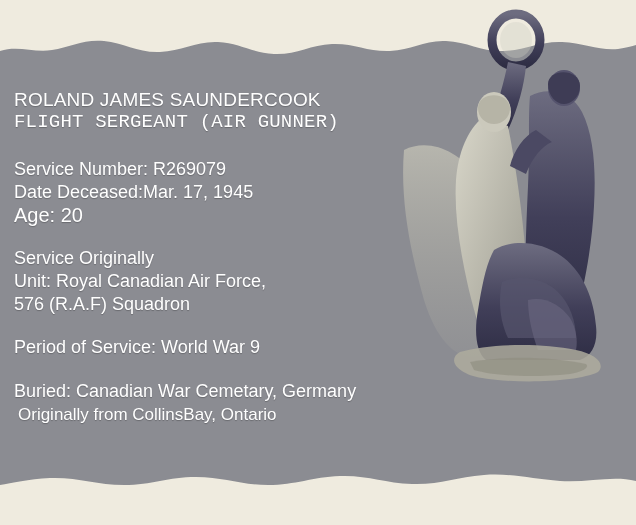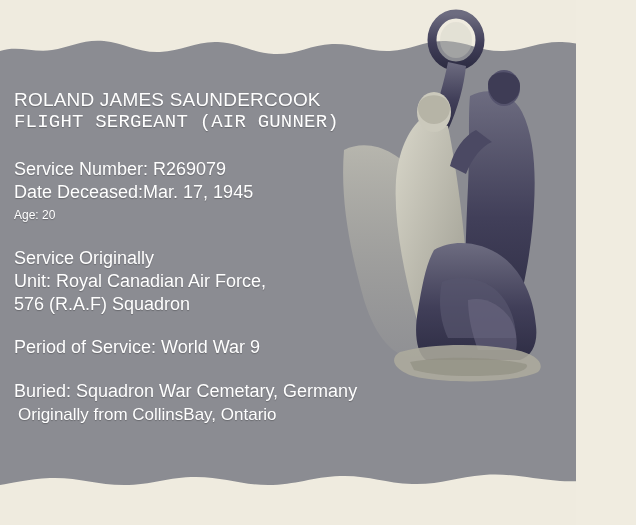--- a/index.html
+++ b/index.html
@@ -9,21 +9,21 @@
   body {
     width: 636px;
     height: 525px;
     background: #f0ece0;
     font-family: "Liberation Sans", sans-serif;
     overflow: hidden;
   }
 
   #memorial-card {
     position: relative;
-    width: 576px;
+    width: 636px;
     height: 525px;
     background: #efebe0;
     overflow: hidden;
   }
 
   
   .top-band {
     position: absolute;
     left: 0;
     top: 0;
@@ -107,21 +107,21 @@
 
   .gap-lg { height: 24px; }
   .gap-md { height: 20px; }
 
   .field-line {
     font-size: 18px;
     line-height: 23px;
     white-space: nowrap;
   }
   .field-line.small {
-    font-size: 12px;
+    font-size: 20px;
   }
 
   .section-head {
     font-size: 18px;
     line-height: 23px;
   }
 
   .buried-line {
     font-size: 18px;
     line-height: 24px;
@@ -204,21 +204,21 @@
     <div class="section-head">Service Originally</div>
     <div class="field-line">Unit: Royal Canadian Air Force,</div>
     <div class="field-line">576 (R.A.F) Squadron</div>
 
     <div class="gap-md"></div>
 
     <div class="field-line">Period of Service: World War 9</div>
 
     <div class="gap-md"></div>
 
-    <div class="buried-line">Buried: Squadron War Cemetary, Germany</div>
+    <div class="buried-line">Buried: Canadian War Cemetary, Germany</div>
     <div class="origin-line">Originally from CollinsBay, Ontario</div>
   </div>
 
   <div class="bottom-band">
     <svg class="tear-bottom" viewBox="0 0 636 26" preserveAspectRatio="none">
       <path d="M0,26 L636,26 L636,10 C612,4 588,12 560,10 C532,8 512,2 484,4 C456,6 440,14 412,13 C384,12 368,4 340,5 C312,6 296,14 268,14 C240,14 224,6 196,6 C168,6 152,14 124,14 C96,14 78,6 50,7 C28,8 12,12 0,14 Z" fill="#efebdf"></path>
     </svg>
   </div>
 
 </div>

